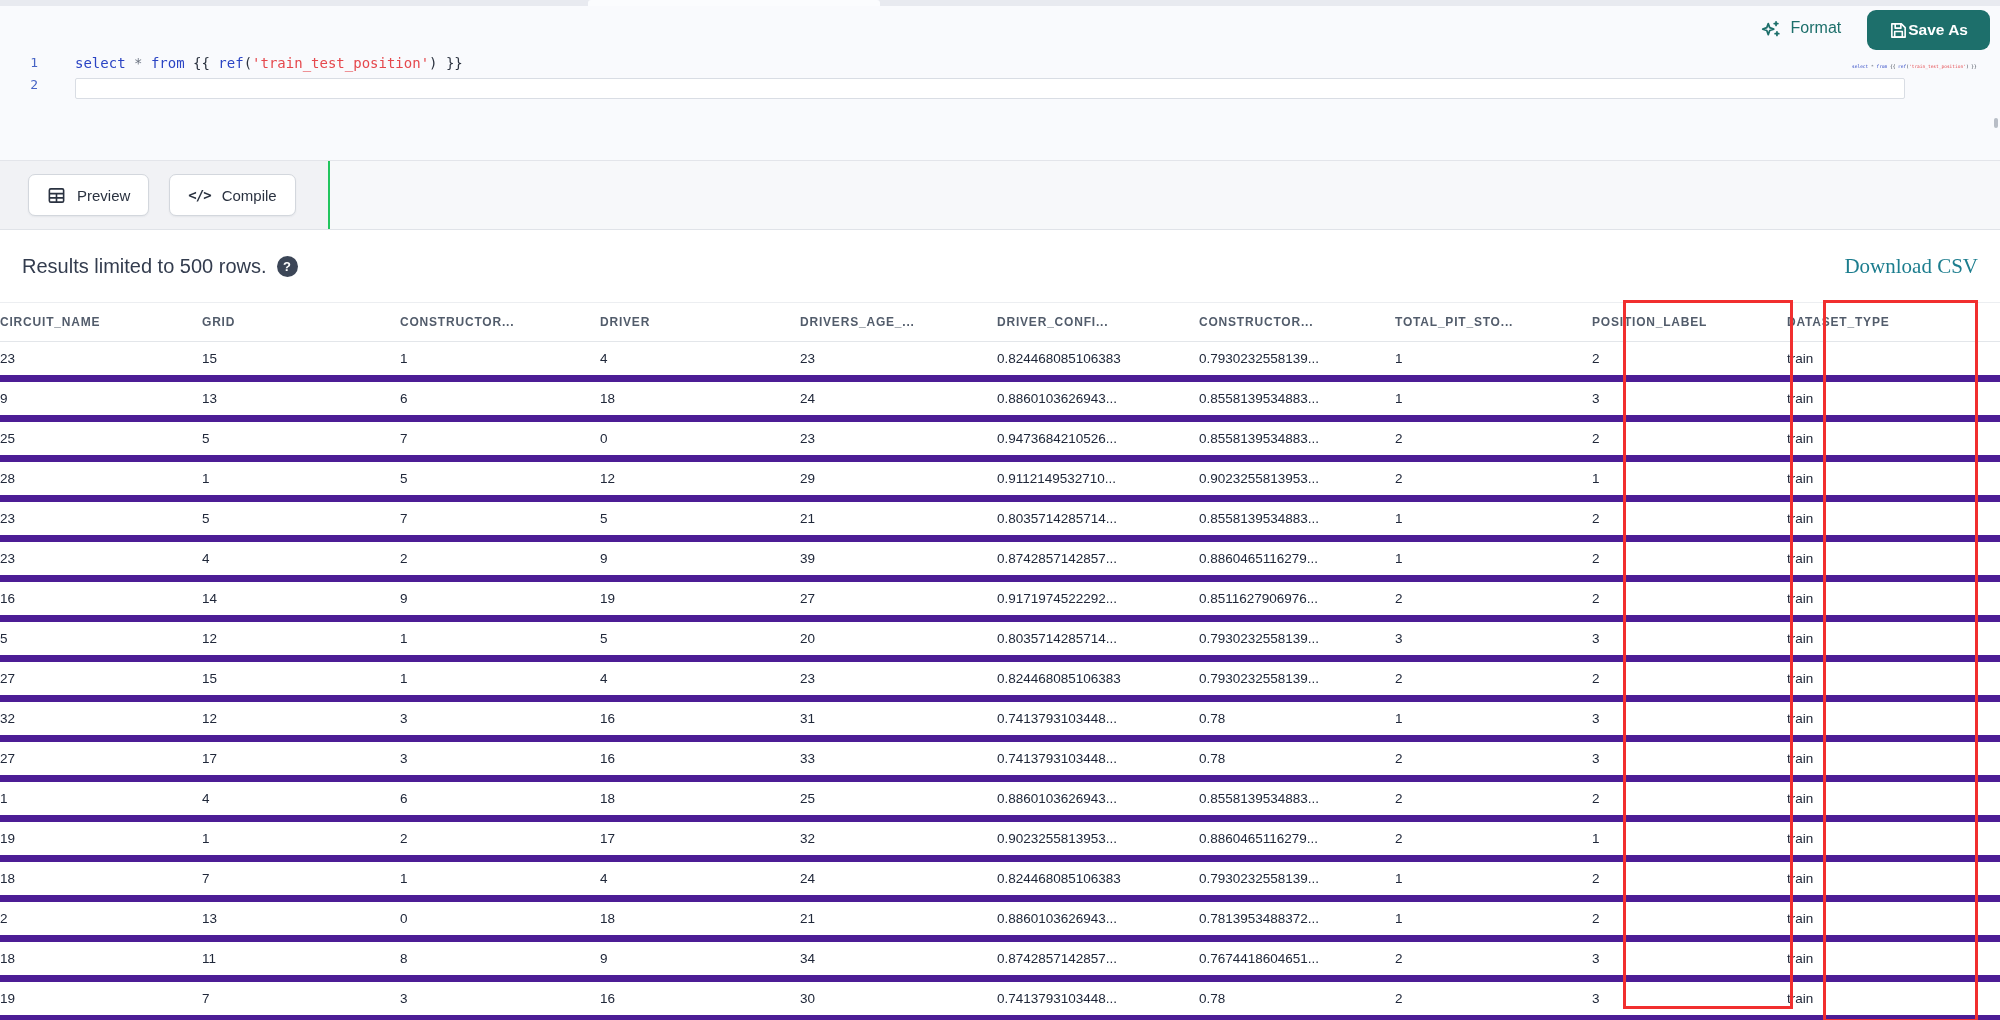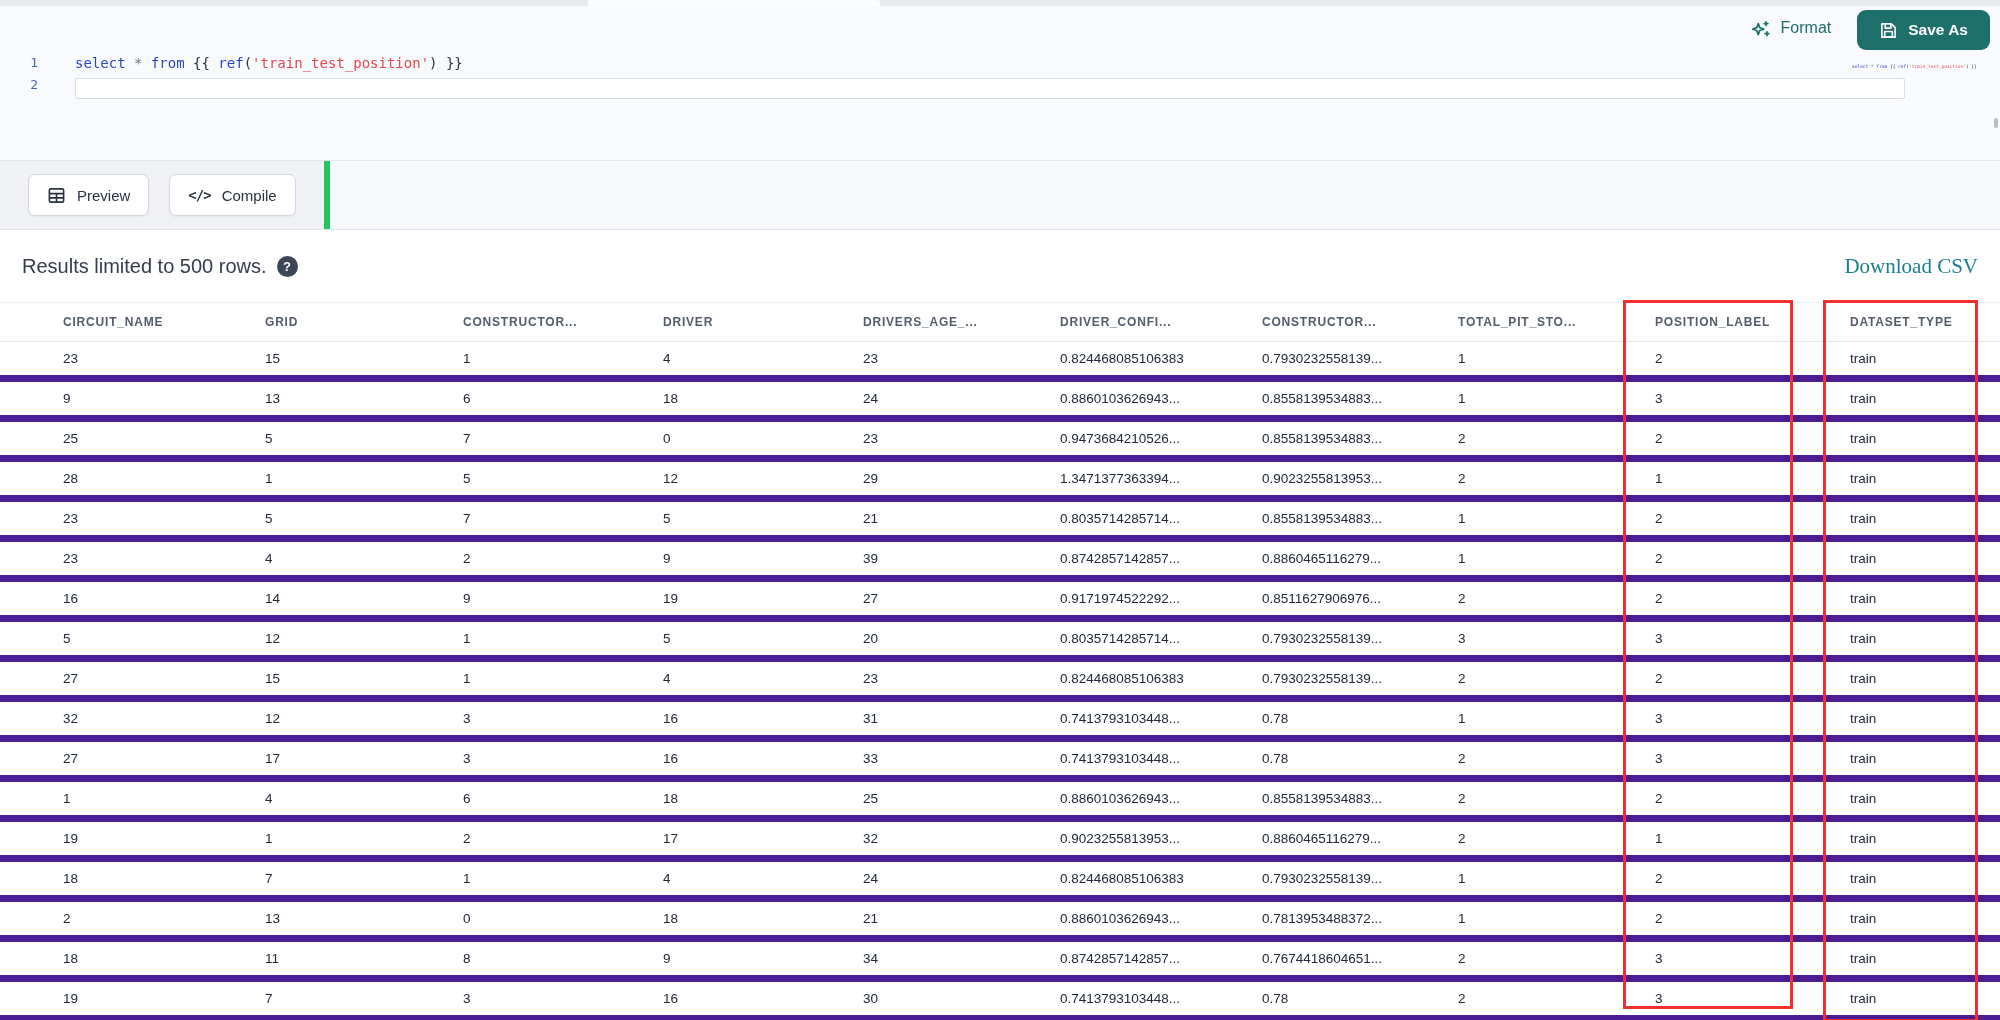--- a/index.html
+++ b/index.html
@@ -13,60 +13,60 @@
     font-family:"Liberation Sans",sans-serif;color:#232b3a;
   }
   
   .top-strip{position:absolute;left:0;top:0;width:2000px;height:6px;background:#e8eaf0;}
   .active-file-tab{position:absolute;left:588px;top:0;width:292px;height:6px;background:#fbfcfe;border-radius:3px 3px 0 0;}
   
   .editor-pane{position:absolute;left:0;top:6px;width:2000px;height:154px;background:#f9fafd;}
   .editor-toolbar{position:absolute;top:4px;right:10px;display:flex;align-items:center;gap:26px;}
   .format-btn{display:flex;align-items:flex-start;gap:9px;background:transparent;border:none;cursor:pointer;
     color:var(--teal);font-size:16px;font-family:"Liberation Sans",sans-serif;}
-  .saveas-btn{display:flex;align-items:center;gap:10px;background:var(--teal);border:none;cursor:pointer;
+  .saveas-btn{display:flex;align-items:center;background:var(--teal);border:none;cursor:pointer;
     color:#ffffff;font-size:15.5px;font-weight:700;padding:0 22px;height:40px;border-radius:9px;
     font-family:"Liberation Sans",sans-serif;}
   .gutter{position:absolute;left:0;top:46px;width:38px;text-align:right;
     font-family:"DejaVu Sans Mono",monospace;font-size:13px;color:#4663c5;line-height:22px;}
   .code-area{position:absolute;left:75px;top:46px;right:160px;}
   .code-line{font-family:"DejaVu Sans Mono",monospace;font-size:14px;line-height:22px;white-space:pre;}
   .tok-keyword{color:var(--kw);}
   .tok-string{color:var(--str);}
   .tok-plain{color:#2c3340;}
   .tok-operator{color:#6b7380;}
   .active-line-box{position:absolute;left:0;top:26px;right:-65px;height:21px;background:#ffffff;
     border:1px solid #d9dde4;border-radius:2px;}
   .minimap{position:absolute;right:8px;top:48px;width:140px;height:104px;overflow:hidden;
     font-family:"DejaVu Sans Mono",monospace;font-size:4.5px;line-height:5px;white-space:pre;}
   .minimap .code-line{font-size:4.5px;line-height:5px;}
   .editor-scrollbar{position:absolute;right:2px;top:112px;width:4px;height:10px;background:#b8bdc6;border-radius:2px;}
   
   .toolbar{position:absolute;left:0;top:160px;width:2000px;height:70px;background:#f7f8fa;
     border-top:1px solid #e3e5ea;border-bottom:1px solid #e0e3e8;}
   .toolbar-left{position:absolute;left:0;top:0;width:330px;height:100%;background:#f1f2f5;
-    border-right:6px solid #22c55e;display:flex;align-items:center;gap:20px;padding-left:28px;}
+    border-right:2px solid #22c55e;display:flex;align-items:center;gap:20px;padding-left:28px;}
   .tool-btn{display:flex;align-items:center;gap:11px;height:42px;padding:0 18px;background:#ffffff;
     border:1px solid #d3d7dd;border-radius:7px;box-shadow:0 1px 2px rgba(20,30,50,.06);cursor:pointer;
     font-size:15px;font-weight:500;color:#2a3240;font-family:"Liberation Sans",sans-serif;}
   .compile-glyph{font-family:"DejaVu Sans Mono",monospace;font-weight:700;font-size:14px;color:#2a3240;letter-spacing:-1px;}
   .tabs{position:absolute;left:347px;top:0;height:100%;display:flex;gap:8px;}
   .tab{position:relative;display:flex;align-items:center;padding:0 24px;font-size:15.5px;color:#27303f;cursor:pointer;}
   .tab.active::after{content:"";position:absolute;left:0;right:0;bottom:0;height:3px;background:#9aa2ad;}
   
   .results-info{position:absolute;left:0;top:231px;width:2000px;height:71px;background:#ffffff;
     display:flex;align-items:center;padding:0 22px;}
   .limit-text{font-size:20px;color:#333c4e;}
   .help-icon{display:inline-flex;align-items:center;justify-content:center;width:21px;height:21px;margin-left:10px;
     border-radius:50%;background:#3c4657;color:#ffffff;font-size:13px;font-weight:700;cursor:pointer;}
   .download-link{margin-left:auto;color:var(--link);font-size:21px;text-decoration:none;cursor:pointer;font-family:Liberation Serif, serif;}
   
   .results-table{position:absolute;left:0;top:302px;width:2000px;bottom:0;overflow:hidden;background:#ffffff;}
   .thead,.trow{display:grid;grid-template-columns:202px 198px 200px 200px 197px 202px 196px 197px 195px 150px;
-    padding-left:63px;align-items:center;height:40px;}
+    align-items:center;height:40px;}
   .thead{border-top:1px solid #eceef1;border-bottom:1px solid #e3e6ea;}
   .th{font-size:12px;font-weight:700;letter-spacing:.8px;color:#525c6b;text-transform:uppercase;}
   .trow{border-bottom:7px solid #4c1d95;}
   .td{font-size:13.5px;color:#20283a;}
   
   .redbox{position:absolute;border:3px solid var(--red);pointer-events:none;}
   .redbox.box1{left:1623px;top:300px;width:170px;height:709px;}
   .redbox.box2{left:1823px;top:300px;width:155px;height:722px;}
   svg{display:block;}
 </style>
@@ -190,21 +190,21 @@
         <div class="td">2</div>
         <div class="td">2</div>
         <div class="td">train</div>
       </div>
       <div class="trow">
         <div class="td">28</div>
         <div class="td">1</div>
         <div class="td">5</div>
         <div class="td">12</div>
         <div class="td">29</div>
-        <div class="td">1.3471377363394...</div>
+        <div class="td">0.9112149532710...</div>
         <div class="td">0.9023255813953...</div>
         <div class="td">2</div>
         <div class="td">1</div>
         <div class="td">train</div>
       </div>
       <div class="trow">
         <div class="td">23</div>
         <div class="td">5</div>
         <div class="td">7</div>
         <div class="td">5</div>

